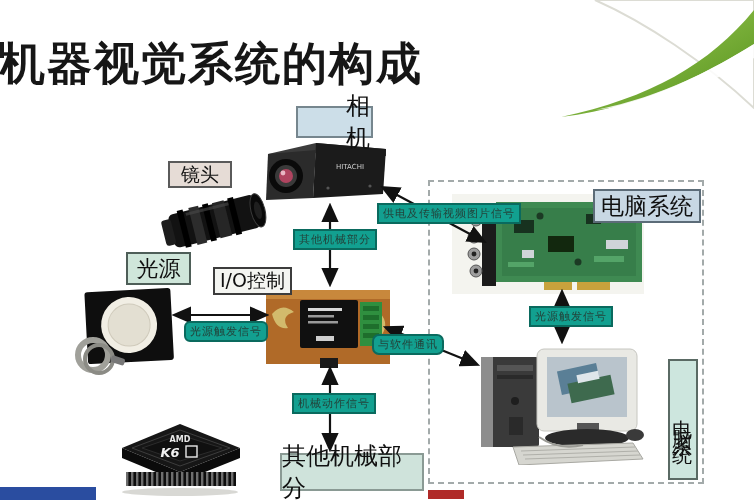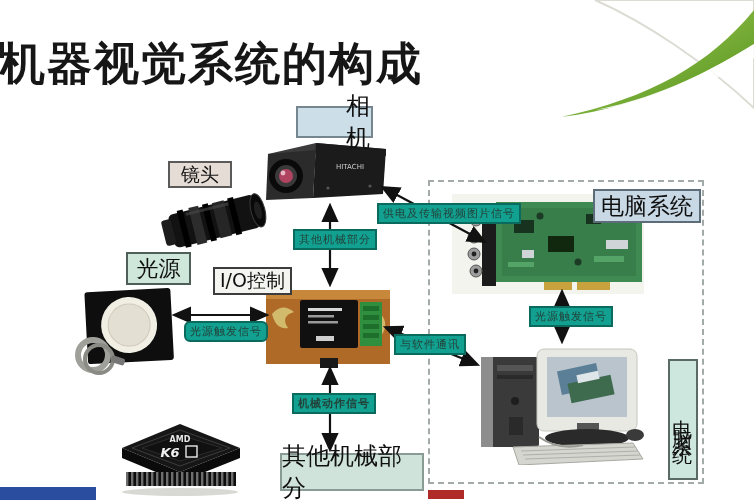--- a/index.html
+++ b/index.html
@@ -214,17 +214,17 @@
     <span>电脑系统</span>
     </div>
 
   <div class="abs lbl v-label" style="left:668px;top:359px;width:30px;height:121px;background:#cde6de;border:2px solid #5a6a64;font-size:20px;">
     <span>电脑系统</span>
     </div>
 
   <div class="abs sig" style="left:293px;top:229px;">其他机械部分</div>
   <div class="abs sig" style="left:377px;top:203px;">供电及传输视频图片信号</div>
   <div class="abs sig" style="left:184px;top:321px;border-radius:6px;">光源触发信号</div>
-  <div class="abs sig" style="left:394px;top:334px;">与软件通讯</div>
+  <div class="abs sig" style="left:372px;top:334px;border-radius:7px;">与软件通讯</div>
   <div class="abs sig" style="left:529px;top:306px;">光源触发信号</div>
-  <div class="abs sig" style="left:292px;top:393px;font-weight:bold;">机械动作信号</div>
+  <div class="abs sig" style="left:292px;top:393px;">机械动作信号</div>
 
 </div>
 
 </body></html>

